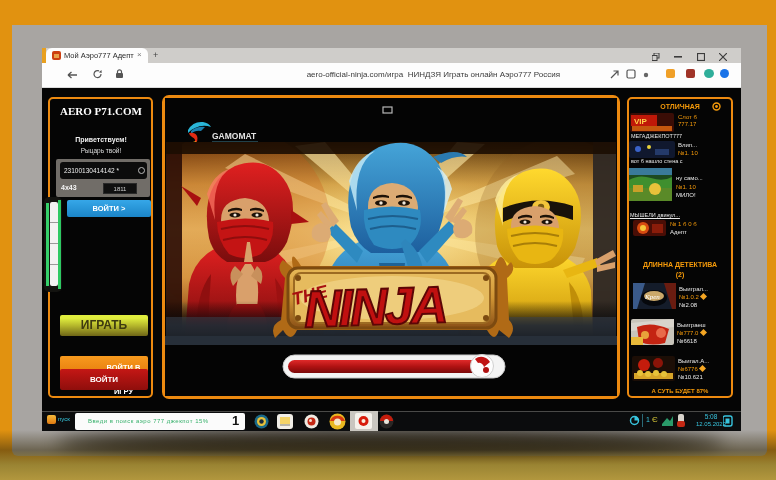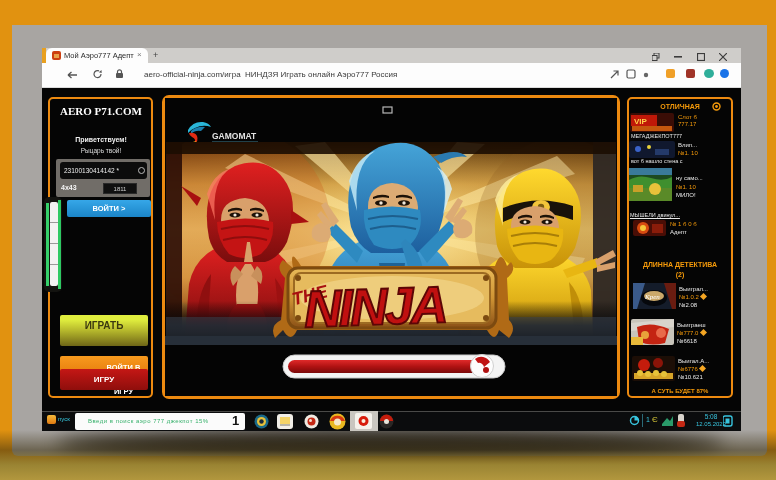--- a/index.html
+++ b/index.html
@@ -17,40 +17,40 @@
   #tabstrip { left:42px; top:48px; width:699px; height:15px; background:#cfcdca; }
   #tabaccent { left:42px; top:48px; width:4px; height:15px; background:#e8a020; }
   #tab { left:46px; top:48px; width:102px; height:15px; background:#fdfdfd; border-radius:6px 6px 0 0; }
   .fav { left:52px; top:51px; width:9px; height:9px; background:#cc3f10; border-radius:2px; }
   .fav i { position:absolute; left:2px; top:3px; width:5px; height:4px; background:#e8a24a; }
   #tabtitle { left:64px; top:51px; width:72px; height:9px; font-size:7.5px; color:#2b2b2b; white-space:nowrap; overflow:hidden; }
   #tabx { left:137px; top:50px; font-size:8px; color:#777; }
   #newtab { left:153px; top:50px; font-size:9px; color:#444; }
   
   #addrbar { left:42px; top:63px; width:699px; height:25px; background:#fdfdfd; border-bottom:1px solid #dcdcdc; }
-  #url { left:144px; top:70px; width:440px; font-size:8px; color:#3a3a3a; white-space:nowrap; overflow:hidden; }
+  #url { left:120px; top:70px; width:440px; font-size:8px; color:#3a3a3a; white-space:nowrap; overflow:hidden;text-align:right; }
   
   #page { left:42px; top:88px; width:699px; height:323px; background:#050505; }
   .panel { border:2px solid #ed8a10; border-radius:5px; background:#050505; }
   #lpanel { left:48px; top:97px; width:105px; height:301px; }
   #cpanel { left:162px; top:95px; width:458px; height:304px; border-width:3px; border-radius:7px; }
   #rpanel { left:627px; top:97px; width:106px; height:301px; }
   
   #taskbar { left:42px; top:411px; width:699px; height:20px; background:#0b0c0d; border-top:1px solid #4a4a48; }
   #lp-title { left:54px; top:105px; width:94px; text-align:center; font-family:"Liberation Serif",serif; font-weight:bold; font-size:11px; color:#fff; letter-spacing:0; }
   #lp-l1 { left:54px; top:136px; width:94px; text-align:center; font-size:7px; color:#eee; font-weight:bold;}
   #lp-l2 { left:54px; top:147px; width:94px; text-align:center; font-size:6.5px; color:#ddd; }
   #lp-gray { left:56px; top:159px; width:94px; height:38px; background:#716d68; border-radius:2px; }
   #lp-input { left:60px; top:162px; width:87px; height:17px; background:#0c0c0c; border-radius:3px; color:#eee; font-size:6.5px; line-height:17px; padding-left:4px; }
   #lp-eye { left:138px; top:167px; width:7px; height:7px; border:1px solid #bbb; border-radius:50%; }
   #lp-lbl { left:61px; top:184px; font-size:7px; color:#f5f5f5; font-weight:bold; }
   #lp-in2 { left:103px; top:183px; width:34px; height:11px; background:#101010; border:1px solid #2a2a2a; color:#ccc; font-size:6px; line-height:11px; text-align:center; }
   #lp-blue { left:67px; top:200px; width:84px; height:17px; background:linear-gradient(#36a7e8,#1b85c8); border-radius:2px; color:#fff; font-weight:bold; font-size:7.5px; text-align:center; line-height:17px; }
   .lbtn { left:60px; width:88px; text-align:center; font-weight:bold; border-radius:2px; }
-  #lp-yellow { top:315px; height:31px; background:linear-gradient(#e0ee3e 15%,#b6b82c 50%,#6f6617 100%); color:#3d3a10; font-size:10px; line-height:21px; }
+  #lp-yellow { top:315px; height:21px; background:linear-gradient(#e0ee3e 15%,#b6b82c 50%,#6f6617 100%); color:#3d3a10; font-size:12px; line-height:21px; }
   #lp-orange { top:356px; height:24px; background:linear-gradient(#f89a1e,#e07408); color:#fff; font-size:7.5px; line-height:24px;padding-left:39px; }
   #lp-red { top:369px; height:21px; background:linear-gradient(#c41715,#8f0e0c); color:#fff; font-size:8px; line-height:21px; }
   
   #gwidget { left:44px; top:197px; width:18px; height:95px; background:#131310; border-radius:5px; }
   #gwleft { left:46px; top:203px; width:3px; height:83px; background:#35d06a; }
   #gwbar { left:50px; top:202px; width:8px; height:84px; background:#f2f2f2; border-radius:2px; }
   #gwright { left:58px; top:200px; width:3px; height:89px; background:#2ec963; }
   .gwseg { left:50px; width:8px; height:1px; background:#999; }
   
   .rp-h { left:629px; width:102px; text-align:center; color:#f59a0a; font-weight:bold; font-size:7px; }
@@ -129,21 +129,21 @@
   <div class="abs" id="lp-l1">Приветствуем!</div>
   <div class="abs" id="lp-l2">Рыцарь твой!</div>
   <div class="abs" id="lp-gray"></div>
   <div class="abs" id="lp-input">23100130414142 *</div>
   <div class="abs" id="lp-eye"></div>
   <div class="abs" id="lp-lbl">4x43</div>
   <div class="abs" id="lp-in2">1811</div>
   <div class="abs" id="lp-blue">ВОЙТИ &gt;</div>
   <div class="abs lbtn" id="lp-yellow">ИГРАТЬ</div>
   <div class="abs lbtn" id="lp-orange">ВОЙТИ В ИГРУ</div>
-  <div class="abs lbtn" id="lp-red">ИГРУ</div>
+  <div class="abs lbtn" id="lp-red">ВОЙТИ</div>
 
   <div class="abs" id="gwidget"></div>
   <div class="abs" id="gwleft"></div>
   <div class="abs" id="gwbar"></div>
   <div class="abs gwseg" style="top:222px;"></div>
   <div class="abs gwseg" style="top:243px;"></div>
   <div class="abs gwseg" style="top:264px;"></div>
   <div class="abs" id="gwright"></div>
 
   <svg class="abs" id="game" style="left:165px; top:98px;" width="452" height="298" viewBox="0 0 452 298">

